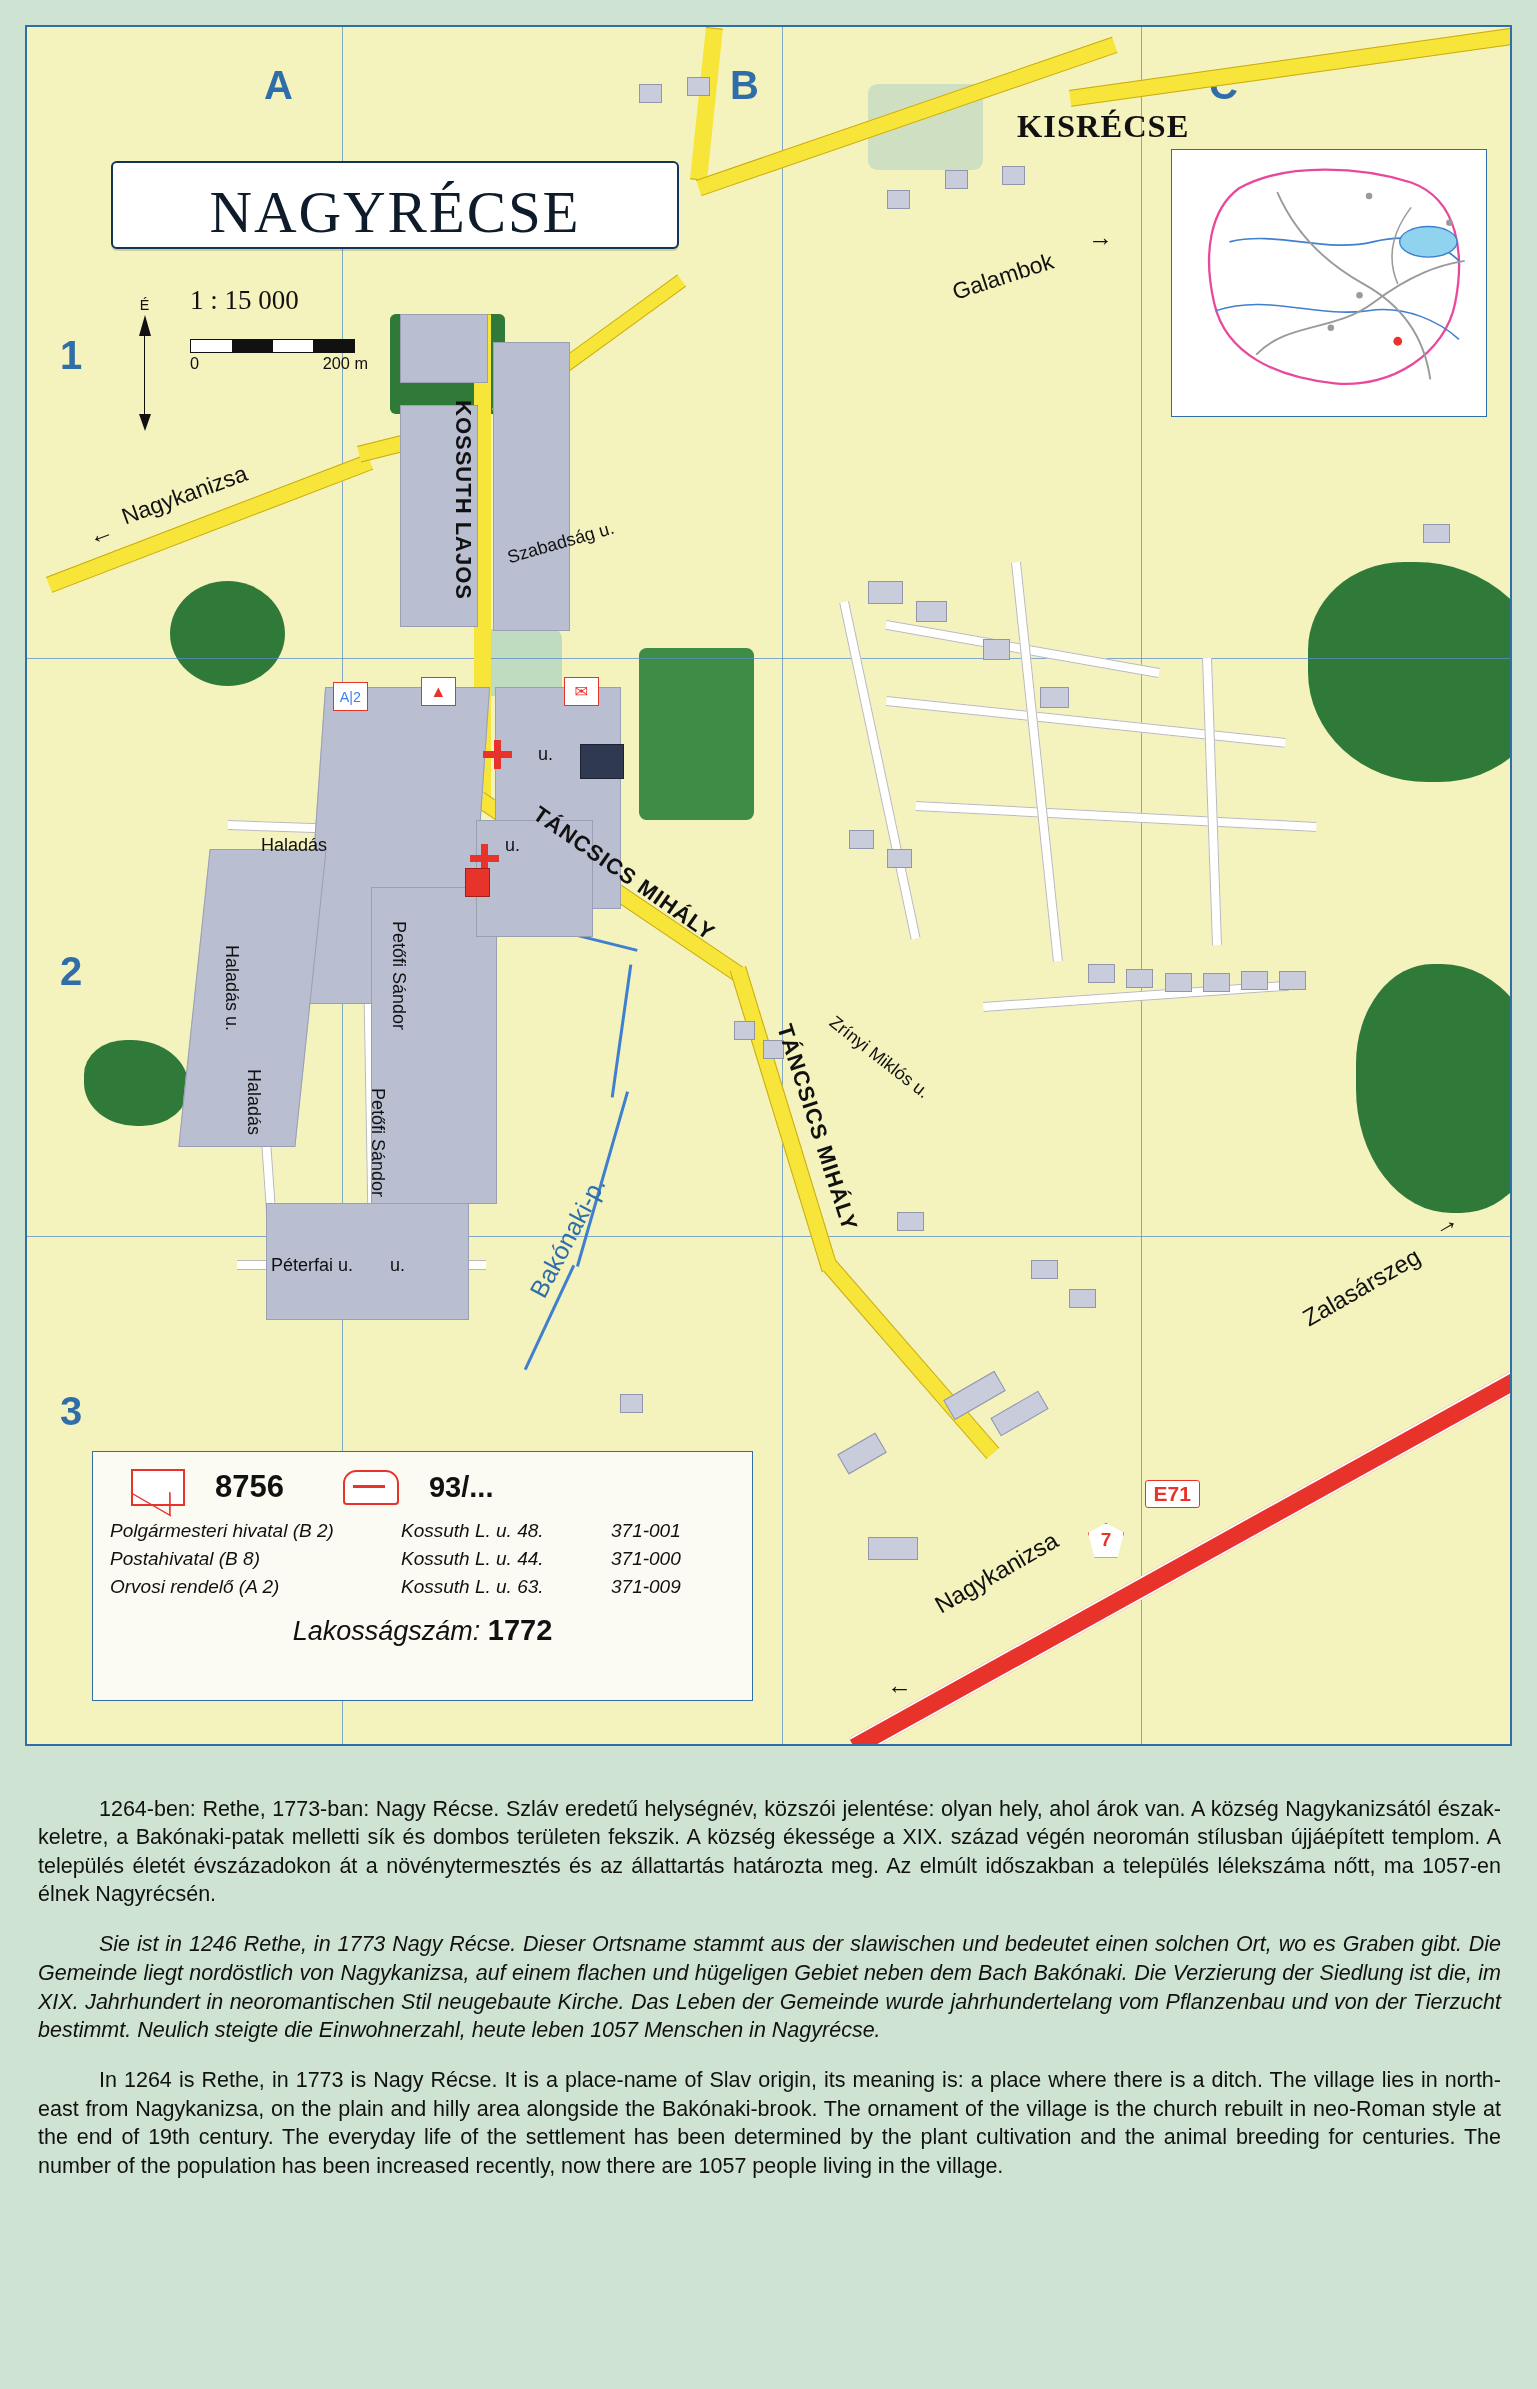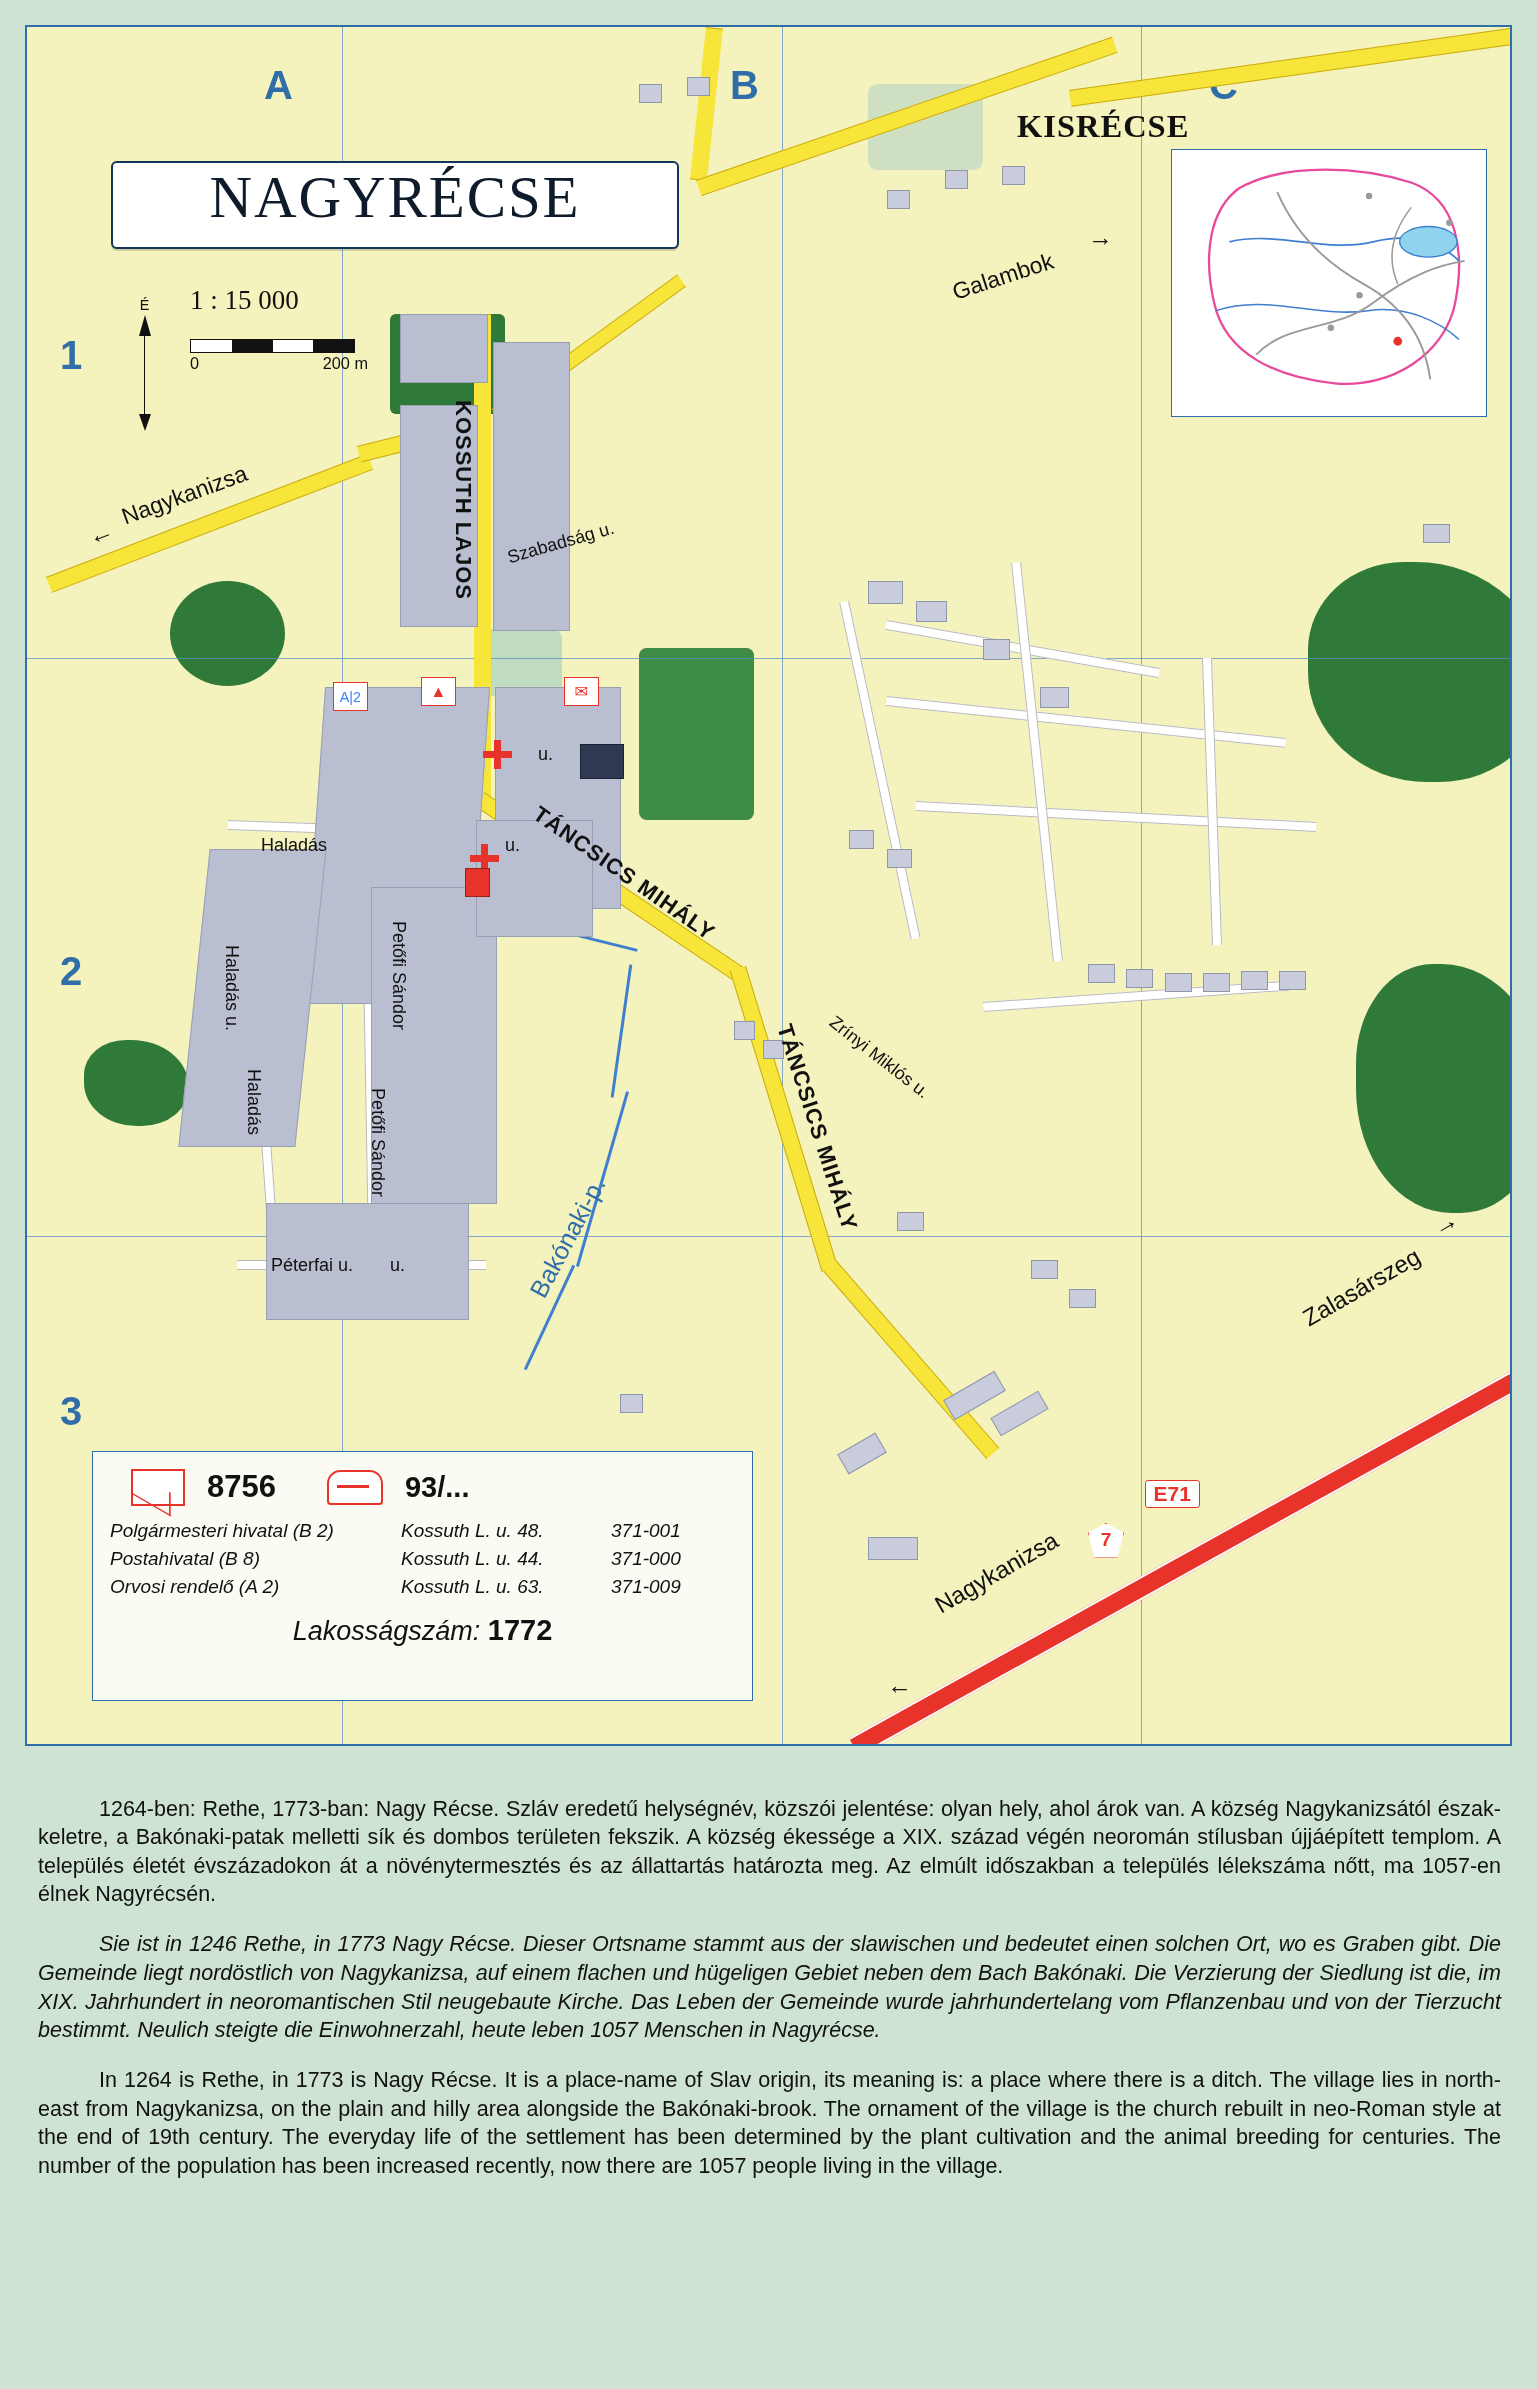--- a/index.html
+++ b/index.html
@@ -36,21 +36,21 @@
     position:absolute;color:#2f6ea8;font-weight:bold;
     font-family:"Liberation Sans",sans-serif;
   }
   .grid-letter{font-size:40px;}
   .grid-number{font-size:40px;}
 
   
   .title-plaque{
     position:absolute;left:84px;top:134px;width:564px;height:84px;
     background:#ffffff;border:2.9px solid #12355c;border-radius:5.7px;
-    display:flex;align-items:flex-start;justify-content:center;
+    display:flex;align-items:flex-end;justify-content:center;
     box-shadow:0 1.9px 0 rgba(0,0,0,.15);
   }
   .title-plaque span{
     font-family:"Liberation Serif",serif;font-size:59px;letter-spacing:1.9px;color:#0d1b2a;
   }
   .kisrecse{
     position:absolute;left:990px;top:81px;
     font-family:"Liberation Serif",serif;font-weight:bold;font-size:32.5px;color:#111;
     letter-spacing:1px;
   }
@@ -118,21 +118,21 @@
     font-size:19px;font-weight:bold;display:flex;align-items:center;justify-content:center;
     clip-path:polygon(50% 0,100% 28%,82% 100%,18% 100%,0 28%);
   }
 
   
   .legend{
     position:absolute;left:65px;top:1424px;width:661px;height:250px;
     background:#fbfbf4;border:1.9px solid #2f6ea8;box-sizing:border-box;
     padding:11.5px 17px;
   }
-  .legend-head{display:flex;align-items:center;gap:22px;margin:5.7px 0 11.5px 21px;}
+  .legend-head{display:flex;align-items:center;gap:30px;margin:5.7px 0 11.5px 21px;}
   .legend-head .env{
     width:50px;height:32.5px;background:#fff;border:2.9px solid #e8332a;position:relative;
   }
   .legend-head .env:before{
     content:"";position:absolute;left:0;top:0;width:44px;height:27px;
     border-bottom:2.9px solid #e8332a;border-right:2.9px solid #e8332a;
     transform:skewY(30deg) scale(.82);transform-origin:left top;
   }
   .legend-head .zip{font-size:31px;font-weight:bold;color:#111;}
   .legend-head .phone{

